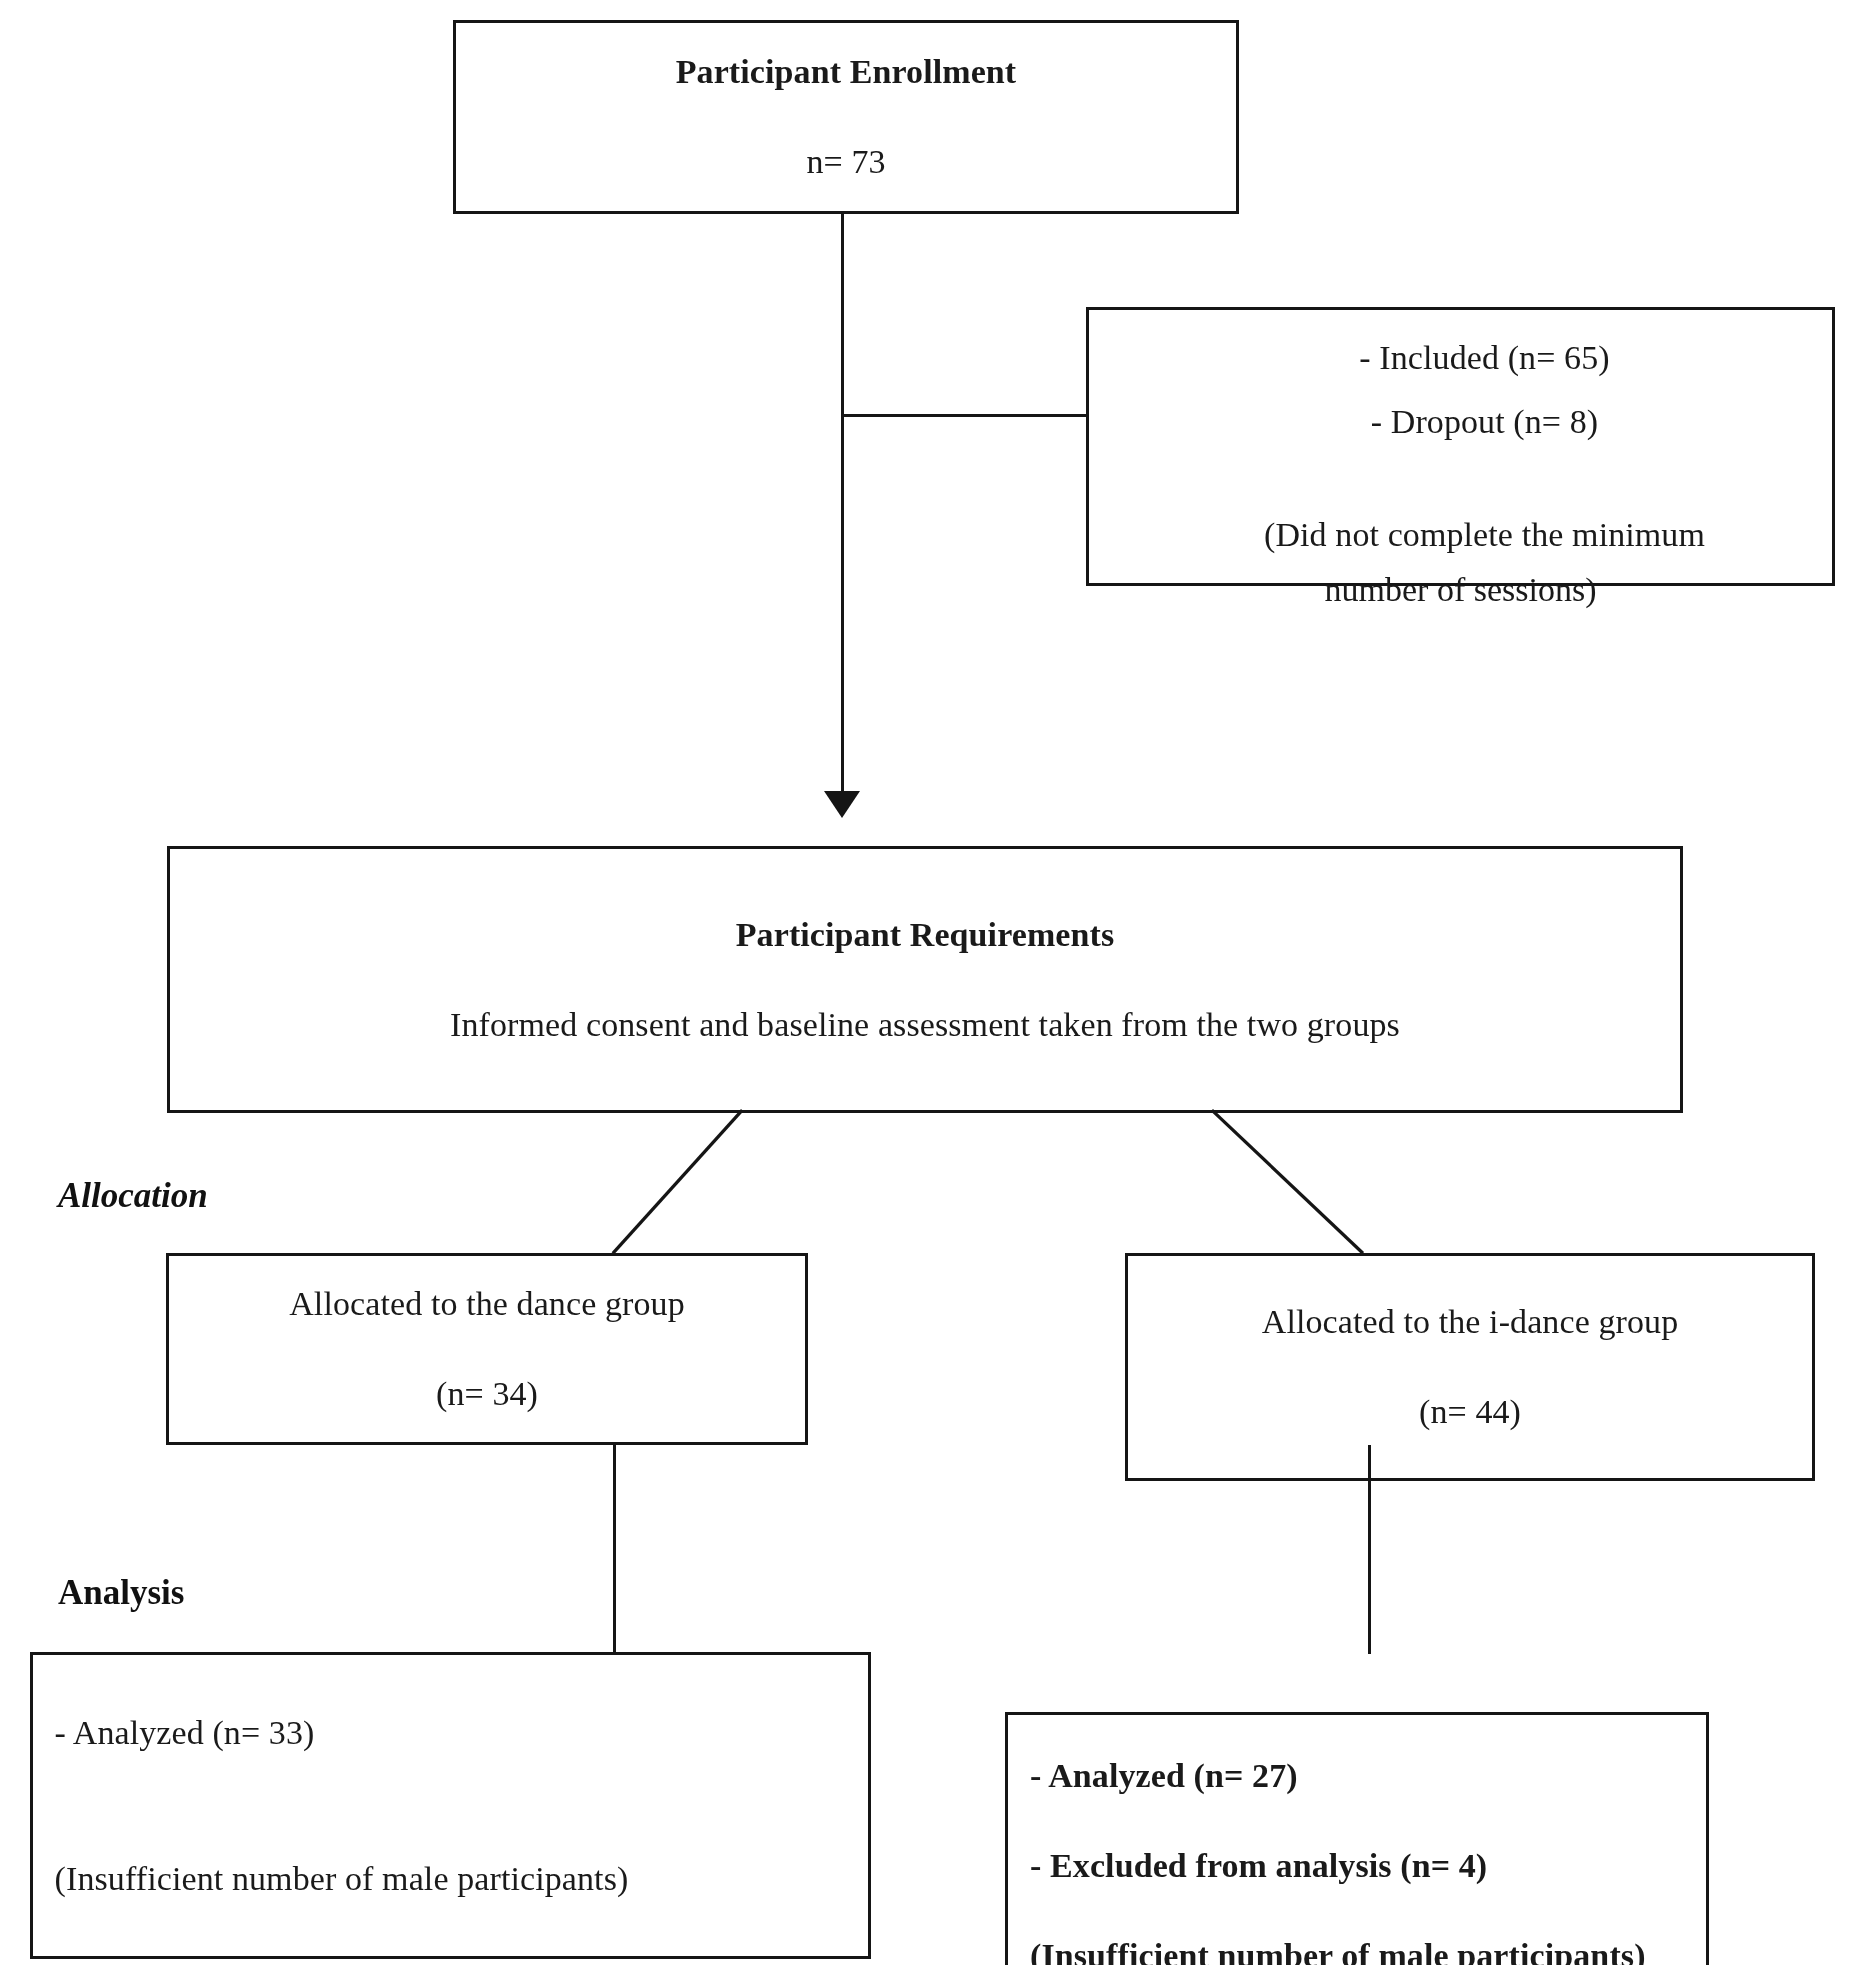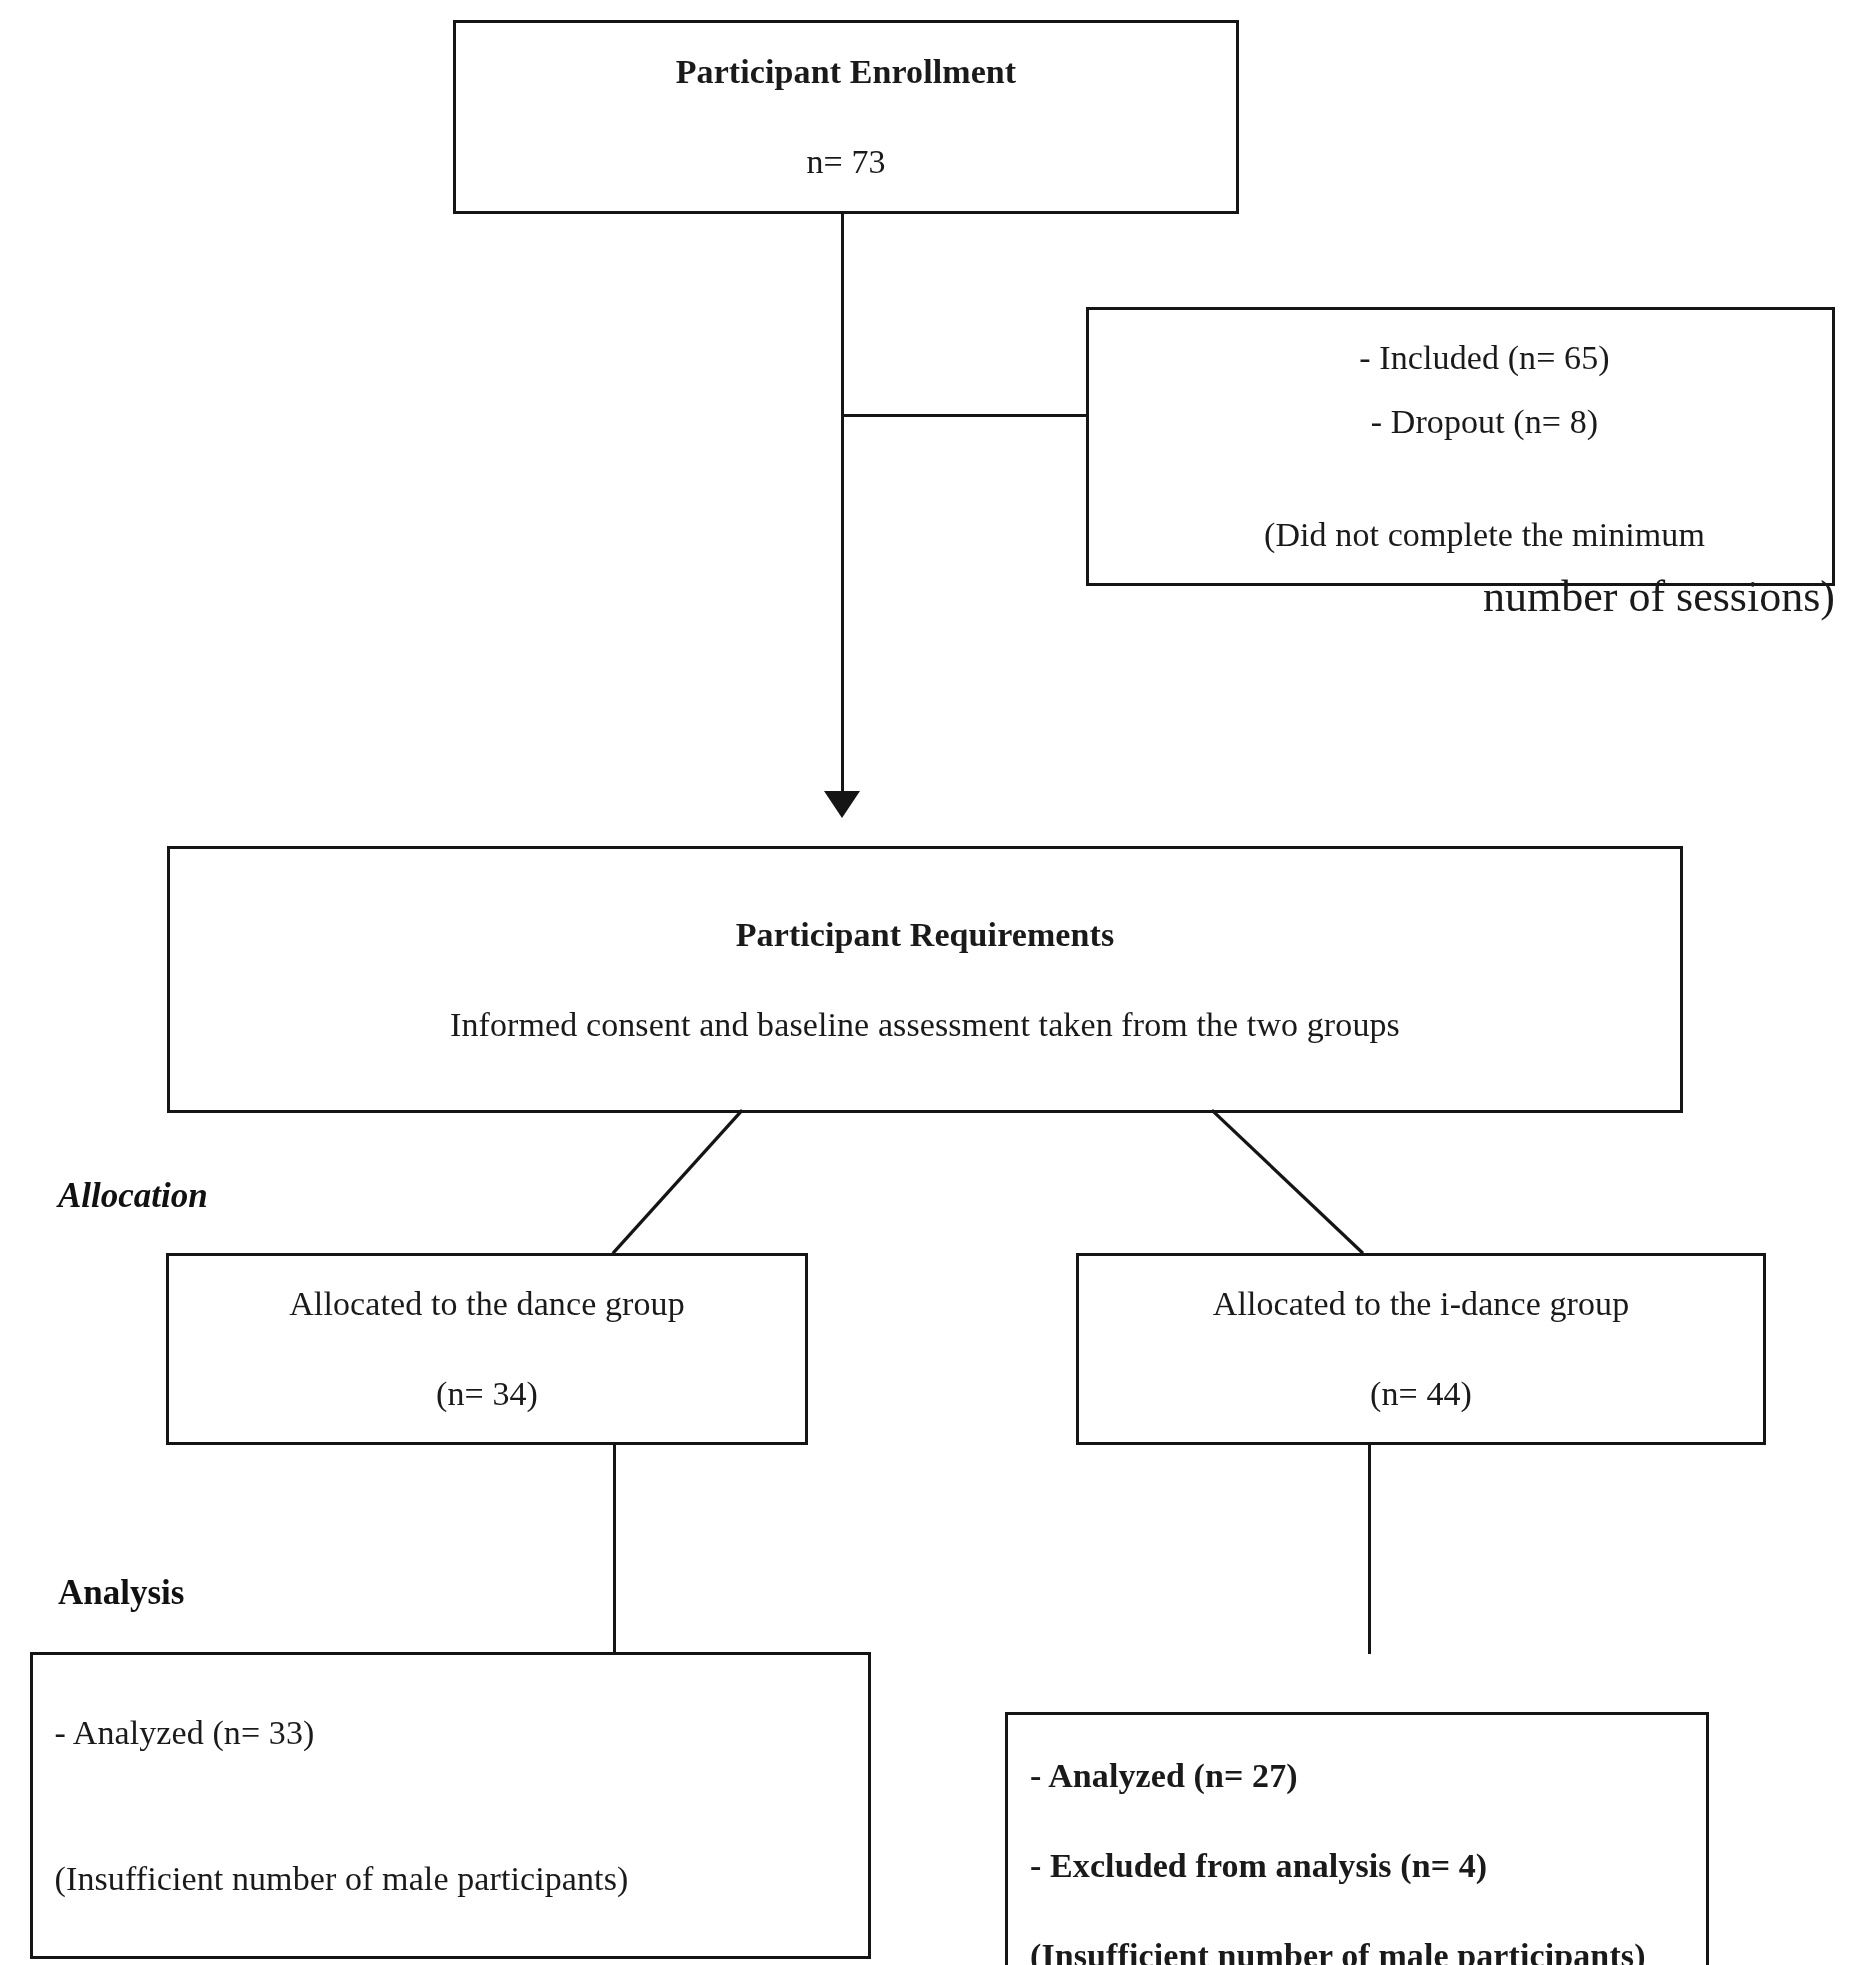--- a/index.html
+++ b/index.html
@@ -63,22 +63,22 @@
     color: #111111;
     white-space: nowrap;
   }
   .row { padding: 0 22px; }
   .gap-sm { height: 30px; }
   .gap-md { height: 56px; }
   .gap-lg { height: 79px; }
   .overflow-line {
     position: absolute;
     width: 100%;
-    text-align: right;
-    font-size: 44px;
+    text-align: center;
+    font-size: 34px;
   }
 </style>
 </head>
 <body>
 
 <div id="canvas">
 
   <div class="box" style="left:453px; top:19.7px; width:786px; height:194px;">
     <div class="txt center bold row">Participant Enrollment</div>
     <div class="gap-md"></div>
@@ -113,21 +113,21 @@
   </svg>
 
   <div class="stage-label" style="left:58px; top:1176px;font-style:italic;">Allocation</div>
 
   <div class="box" style="left:166px; top:1253px; width:642px; height:192px;">
     <div class="txt center row">Allocated to the dance group</div>
     <div class="gap-md"></div>
     <div class="txt center row">(n= 34)</div>
   </div>
 
-  <div class="box" style="left:1076px; top:1253px; width:690px; height:192px;">
+  <div class="box" style="left:1125px; top:1253px; width:690px; height:228px;">
     <div class="txt center row">Allocated to the i-dance group</div>
     <div class="gap-md"></div>
     <div class="txt center row">(n= 44)</div>
   </div>
 
   <div class="line-v" style="left:613px; top:1445px; height:209px;"></div>
   <div class="line-v" style="left:1368px; top:1445px; height:209px;"></div>
 
   <div class="stage-label" style="left:58px; top:1573px;">Analysis</div>
 

